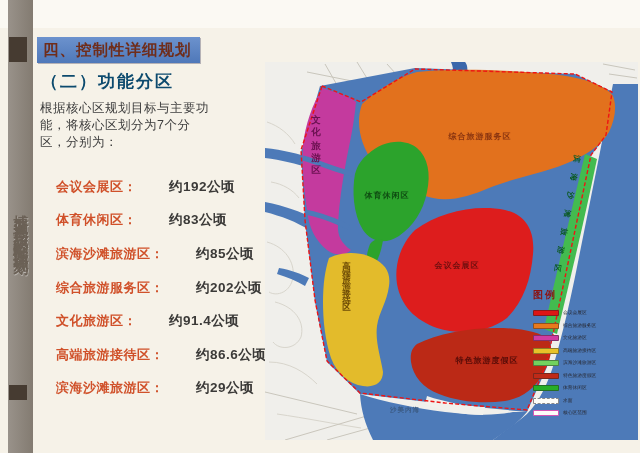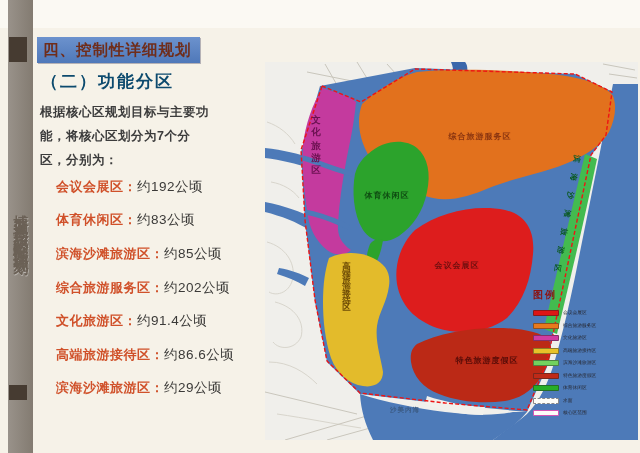--- a/index.html
+++ b/index.html
@@ -17,28 +17,28 @@
   .sq-top{left:9px;top:37px;width:18px;height:25px;}
   .sq-bottom{left:9px;top:385px;width:18px;height:15px;}
 
   
   .title-box{position:absolute;left:37px;top:37px;width:163px;height:26px;
              background:linear-gradient(180deg,#6c92cd,#4f78b9);
              box-shadow:1px 1px 0 rgba(60,60,90,.35);
              display:flex;align-items:center;padding-left:6px;text-align:center;}
   .title-box span{font-size:15.5px;font-weight:bold;color:#6f2d1b;letter-spacing:1px;}
   .subtitle{position:absolute;left:41px;top:70px;font-size:17px;font-weight:bold;color:#0c4a6e;letter-spacing:2px;text-align:center;}
-  .intro{position:absolute;left:40px;top:100px;width:172px;font-size:12.5px;font-weight:bold;
-         color:#3c3c3c;line-height:24px;letter-spacing:0.5px;}
+  .intro{position:absolute;left:40px;top:100px;width:172px;font-size:12.5px;font-weight:normal;
+         color:#3c3c3c;line-height:17px;letter-spacing:0.5px;}
 
   
   .zone-list{position:absolute;left:56px;top:170px;width:220px;}
   .zone-row{display:flex;align-items:center;height:33.6px;white-space:nowrap;}
   .zone-label{font-size:13px;font-weight:bold;color:#d0512a;letter-spacing:0.5px;}
-  .zone-value{font-size:13.5px;font-weight:normal;color:#3b3a38;letter-spacing:0.5px;}
+  .zone-value{font-size:13.5px;font-weight:bold;color:#3b3a38;letter-spacing:0.5px;margin-left:32px;}
 
   
   .map-panel{position:absolute;left:265px;top:62px;width:373px;height:378px;background:#f0efeb;}
   .map-panel svg{position:absolute;left:0;top:0;}
   .v-label{position:absolute;writing-mode:vertical-rl;text-orientation:upright;font-weight:bold;white-space:nowrap;}
   .v-cultural{left:44px;top:44px;font-size:9.5px;letter-spacing:13px;color:#6a1150;}
   .v-highend{left:76px;top:192px;font-size:8.5px;letter-spacing:7px;color:#6e4c06;}
   .r-beach{position:absolute;left:317px;top:94px;transform:rotate(100deg);transform-origin:0 0;
            font-size:7.5px;font-weight:bold;letter-spacing:11px;color:#0b5a23;white-space:nowrap;}
 

